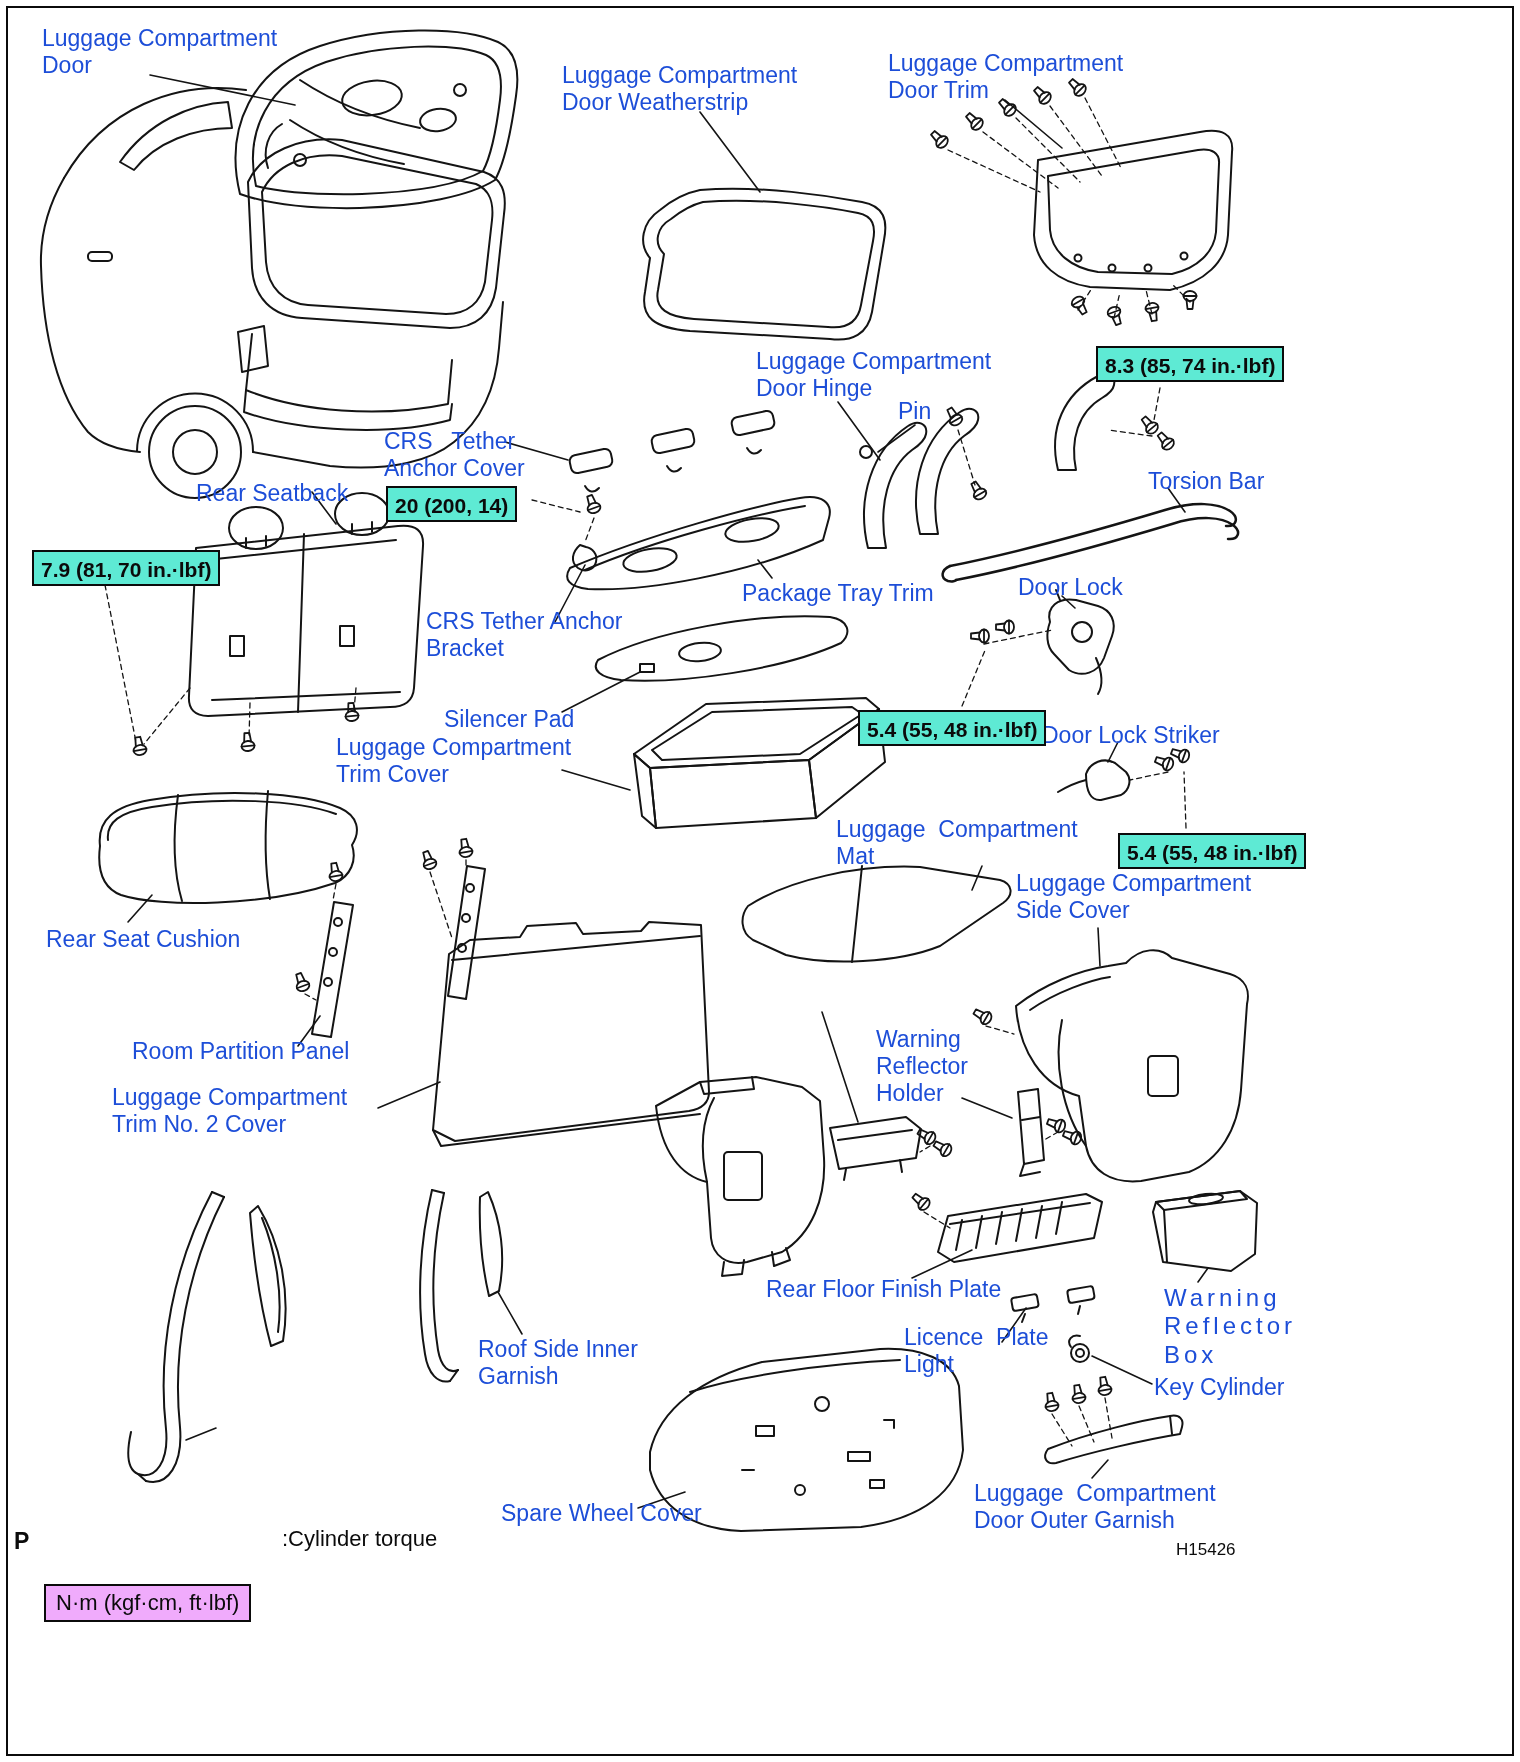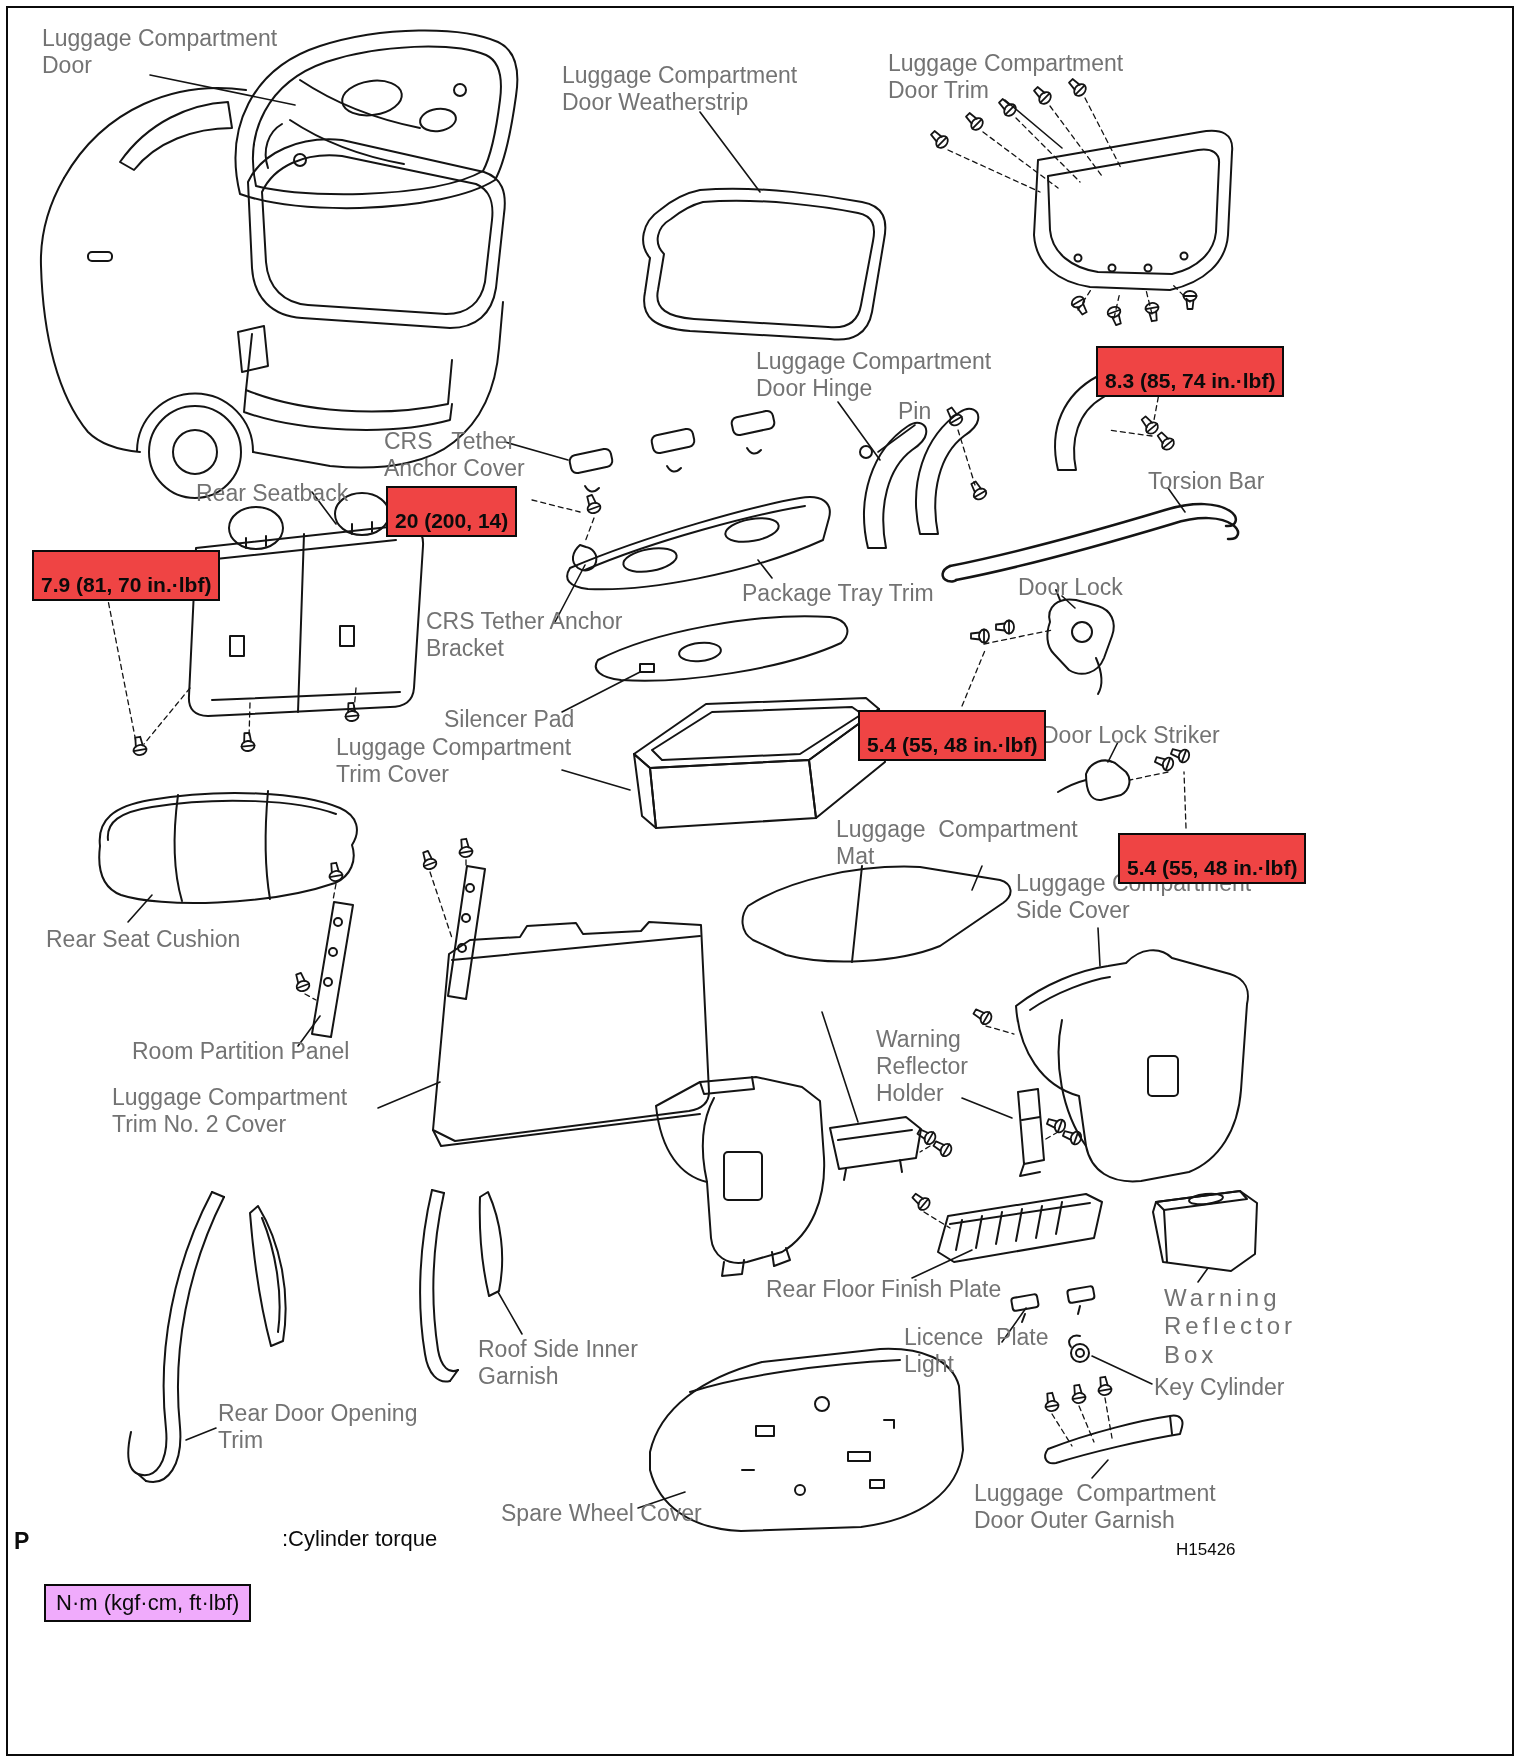--- a/index.html
+++ b/index.html
@@ -1,23 +1,23 @@
 <!DOCTYPE html>
 <html><head>
 <meta charset="utf-8">
 <style>
   html,body{margin:0;padding:0;background:#e8e8e8;}
   .page{position:relative;width:1520px;height:1762px;background:#ffffff;overflow:hidden;
         font-family:"Liberation Sans",sans-serif;color:#0b0b0b;}
   .frame{position:absolute;inset:6px;border:2px solid #0b0b0b;pointer-events:none;}
   svg.diagram{position:absolute;left:0;top:0;width:1520px;height:1762px;}
-  .lbl{position:absolute;font-size:23px;line-height:1.18;color:#737373;white-space:pre-wrap;}
+  .lbl{position:absolute;font-size:23px;line-height:1.18;color:#1d4ed8;white-space:pre-wrap;}
   .spaced{letter-spacing:4px;font-size:24px;}
   .torque{position:absolute;font-size:21px;font-weight:bold;line-height:1;border:2px solid #0b0b0b;
-          padding:22px 7px 4px;background:#ef4444;white-space:nowrap;}
+          padding:7px 7px 4px;background:#5eead4;white-space:nowrap;}
   .footer-p{position:absolute;left:14px;top:1528px;font-size:23px;font-weight:bold;}
   .legend-box{position:absolute;left:44px;top:1584px;font-size:22px;border:2px solid #0b0b0b;
               padding:4px 10px;background:#f0abfc;white-space:nowrap;}
   .legend-text{position:absolute;left:282px;top:1526px;font-size:22px;white-space:nowrap;}
   .fig-code{position:absolute;left:1176px;top:1540px;font-size:17px;font-weight:normal;}
 </style>
 </head>
 <body>
 
 <div class="page">
@@ -397,22 +397,20 @@
 Trim No. 2 Cover</div>
   <div class="lbl" style="left:766px;top:1276px">Rear Floor Finish Plate</div>
   <div class="lbl spaced" style="left:1164px;top:1284px">Warning
 Reflector
 Box</div>
   <div class="lbl" style="left:478px;top:1336px">Roof Side Inner
 Garnish</div>
   <div class="lbl" style="left:904px;top:1324px">Licence  Plate
 Light</div>
   <div class="lbl" style="left:1154px;top:1374px">Key Cylinder</div>
-  <div class="lbl" style="left:218px;top:1400px">Rear Door Opening
-Trim</div>
   <div class="lbl" style="left:501px;top:1500px">Spare Wheel Cover</div>
   <div class="lbl" style="left:974px;top:1480px">Luggage  Compartment
 Door Outer Garnish</div>
 
   <div class="torque" style="left:1096px;top:346px">8.3 (85, 74 in.·lbf)</div>
   <div class="torque" style="left:386px;top:486px">20 (200, 14)</div>
   <div class="torque" style="left:32px;top:550px">7.9 (81, 70 in.·lbf)</div>
   <div class="torque" style="left:858px;top:710px">5.4 (55, 48 in.·lbf)</div>
   <div class="torque" style="left:1118px;top:833px">5.4 (55, 48 in.·lbf)</div>
 

